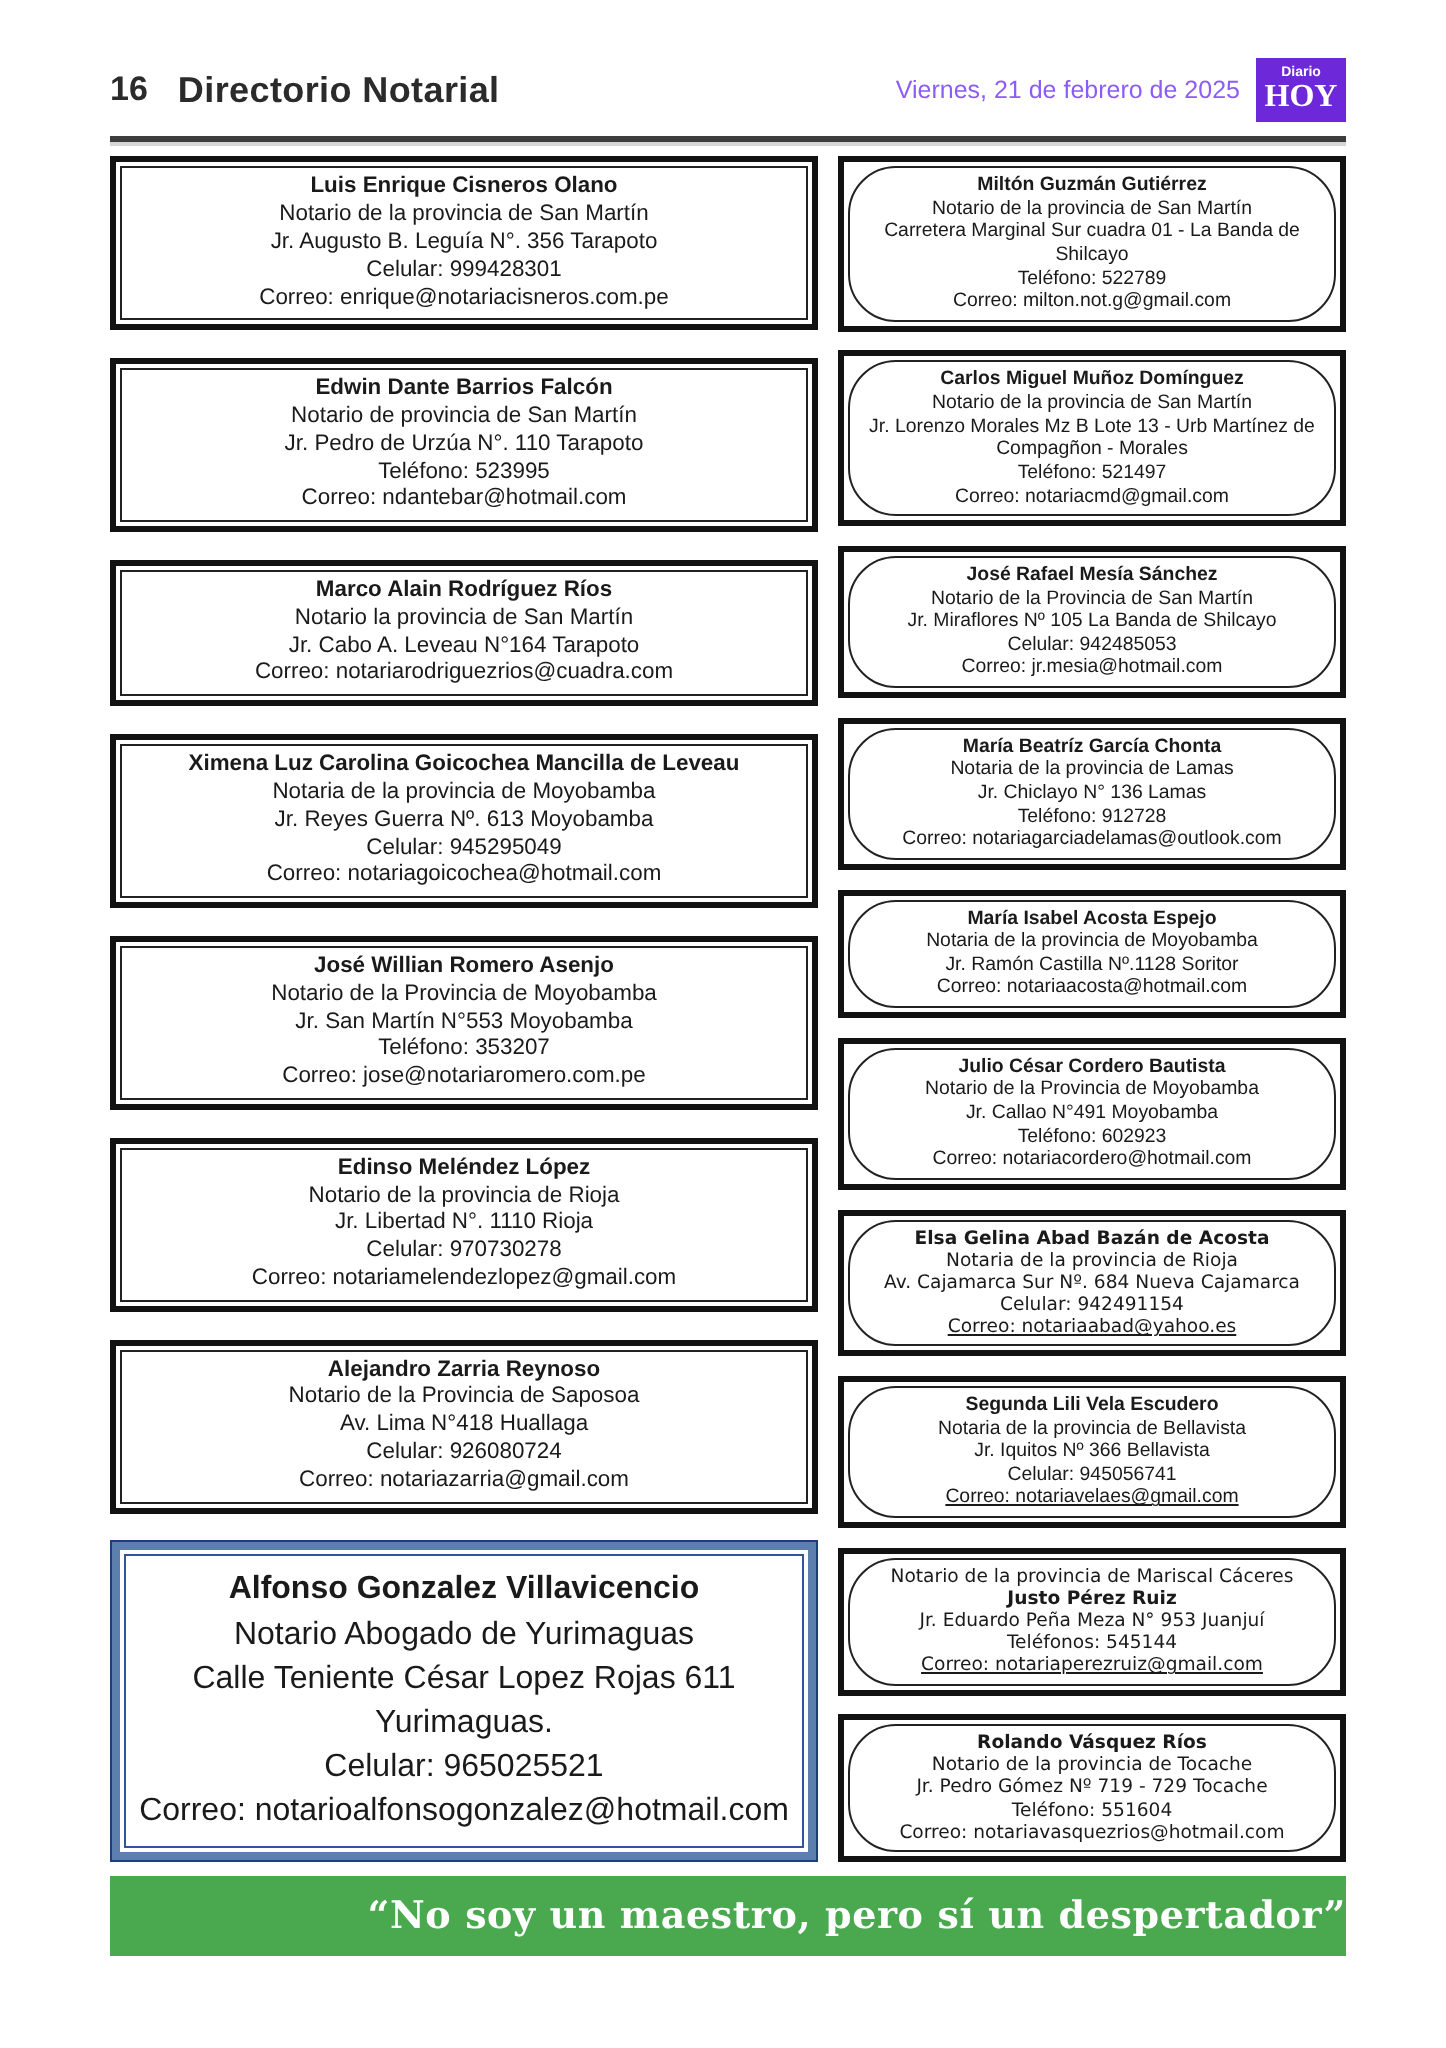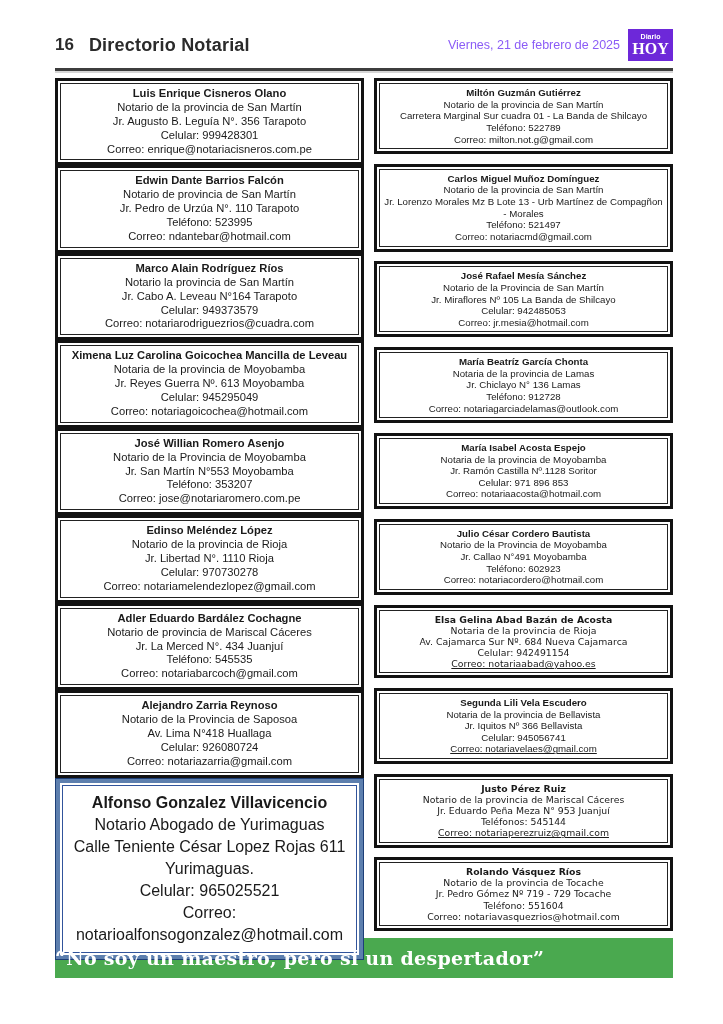--- a/index.html
+++ b/index.html
@@ -14,41 +14,41 @@
   .date  { margin-left:auto; font-size:12.5px; color:#8b5cf6; margin-right:8px; }
   .logo  { width:45px; height:32px; background:#2e7d42; display:flex; flex-direction:column;
            align-items:center; justify-content:center; color:#fff; }
   .logo-top  { font-size:7px; font-weight:bold; line-height:1.1; }
   .logo-main { font-size:16px; font-weight:bold; font-family:"Liberation Serif", serif; line-height:1; }
   .rule { height:3px; background:#3d3d3d; margin-top:4px; box-shadow:0 2px 0 #d6d6d6; }
 
   
   .cols { display:flex; gap:10px; margin-top:7px; height:853px; }
   .col  { display:flex; flex-direction:column; justify-content:space-between; }
-  .col.left  { width:309px; }
+  .col.left  { width:354px; }
   .col.right { flex:1; }
 
   .box { border:3px solid #121212; padding:2px; background:#fff; }
   .box-inner { border:1px solid #222; text-align:center; padding:3px 4px; }
   .left  .box-inner { font-size:11.2px; line-height:1.24; }
-  .right .box-inner { font-size:9.7px;  line-height:1.2; }
+  .right .box-inner { font-size:9.7px;  line-height:1.2;border-radius:24px; }
   .line { white-space:normal; }
   .name { font-weight:bold; }
   .box.wide .box-inner { font-family:"DejaVu Sans", sans-serif; font-size:9.3px; }
   .line-lg   { font-size:13px; }
   .underline { text-decoration:underline; }
 
   
   .box.accent { border:4px solid var(--accent-border,#5d7fae); outline:1px solid var(--accent-edge,#1d3f77);
                 margin:1px; padding:2px; }
   .box.accent .box-inner { border:1px solid #31549b; font-size:16px; line-height:1.38; padding:6px 4px; }
 
   
   .banner { margin-top:7px; height:40px; background:#4aa94f; color:#fff; display:flex;
-            align-items:center; justify-content:flex-start; font-family:"DejaVu Serif", serif;
+            align-items:center; justify-content:flex-end; font-family:"DejaVu Serif", serif;
             font-weight:bold; font-size:19px; letter-spacing:.3px; }
 </style>
 </head>
 <body>
 
 <div class="page">
 
   <header class="hdr">
     <span class="pgnum">16</span>
     <span class="title">Directorio Notarial</span>
@@ -79,21 +79,20 @@
             <div class="line">Jr. Pedro de Urzúa N°. 110 Tarapoto</div>
             <div class="line">Teléfono: 523995</div>
             <div class="line">Correo: ndantebar@hotmail.com</div>
           </div>
         </article>
         <article class="box">
           <div class="box-inner">
             <div class="line name">Marco Alain Rodríguez Ríos</div>
             <div class="line">Notario la provincia de San Martín</div>
             <div class="line">Jr. Cabo A. Leveau N°164 Tarapoto</div>
-            <div class="line">Celular: 949373579</div>
             <div class="line">Correo: notariarodriguezrios@cuadra.com</div>
           </div>
         </article>
         <article class="box">
           <div class="box-inner">
             <div class="line name">Ximena Luz Carolina Goicochea Mancilla de Leveau</div>
             <div class="line">Notaria de la provincia de Moyobamba</div>
             <div class="line">Jr. Reyes Guerra Nº. 613 Moyobamba</div>
             <div class="line">Celular: 945295049</div>
             <div class="line">Correo: notariagoicochea@hotmail.com</div>
@@ -112,29 +111,20 @@
           <div class="box-inner">
             <div class="line name">Edinso Meléndez López</div>
             <div class="line">Notario de la provincia de Rioja</div>
             <div class="line">Jr. Libertad N°. 1110 Rioja</div>
             <div class="line">Celular: 970730278</div>
             <div class="line">Correo: notariamelendezlopez@gmail.com</div>
           </div>
         </article>
         <article class="box">
           <div class="box-inner">
-            <div class="line name">Adler Eduardo Bardález Cochagne</div>
-            <div class="line">Notario de provincia de Mariscal Cáceres</div>
-            <div class="line">Jr. La Merced N°. 434 Juanjuí</div>
-            <div class="line">Teléfono: 545535</div>
-            <div class="line">Correo: notariabarcoch@gmail.com</div>
-          </div>
-        </article>
-        <article class="box">
-          <div class="box-inner">
             <div class="line name">Alejandro Zarria Reynoso</div>
             <div class="line">Notario de la Provincia de Saposoa</div>
             <div class="line">Av. Lima N°418  Huallaga</div>
             <div class="line">Celular: 926080724</div>
             <div class="line">Correo: notariazarria@gmail.com</div>
           </div>
         </article>
         <article class="box accent">
           <div class="box-inner">
             <div class="line name">Alfonso Gonzalez Villavicencio</div>
@@ -180,21 +170,20 @@
             <div class="line">Jr. Chiclayo N° 136 Lamas</div>
             <div class="line">Teléfono: 912728</div>
             <div class="line">Correo: notariagarciadelamas@outlook.com</div>
           </div>
         </article>
         <article class="box">
           <div class="box-inner">
             <div class="line name">María Isabel Acosta Espejo</div>
             <div class="line">Notaria de la provincia de Moyobamba</div>
             <div class="line">Jr. Ramón Castilla Nº.1128 Soritor</div>
-            <div class="line">Celular: 971 896 853</div>
             <div class="line">Correo:  notariaacosta@hotmail.com</div>
           </div>
         </article>
         <article class="box">
           <div class="box-inner">
             <div class="line name">Julio César Cordero Bautista</div>
             <div class="line">Notario de la Provincia de Moyobamba</div>
             <div class="line">Jr. Callao N°491 Moyobamba</div>
             <div class="line">Teléfono: 602923</div>
             <div class="line">Correo: notariacordero@hotmail.com</div>
@@ -213,22 +202,22 @@
           <div class="box-inner">
             <div class="line name">Segunda Lili Vela Escudero</div>
             <div class="line">Notaria de la provincia de Bellavista</div>
             <div class="line">Jr. Iquitos Nº 366 Bellavista</div>
             <div class="line">Celular: 945056741</div>
             <div class="line underline">Correo: notariavelaes@gmail.com</div>
           </div>
         </article>
         <article class="box wide">
           <div class="box-inner">
+            <div class="line">Notario de la provincia de Mariscal Cáceres</div>
             <div class="line name">Justo Pérez Ruiz</div>
-            <div class="line">Notario de la provincia de Mariscal Cáceres</div>
             <div class="line">Jr. Eduardo Peña Meza N° 953 Juanjuí</div>
             <div class="line">Teléfonos: 545144</div>
             <div class="line underline">Correo: notariaperezruiz@gmail.com</div>
           </div>
         </article>
         <article class="box wide">
           <div class="box-inner">
             <div class="line name">Rolando Vásquez Ríos</div>
             <div class="line">Notario de la provincia de Tocache</div>
             <div class="line">Jr. Pedro Gómez Nº 719 - 729 Tocache</div>

